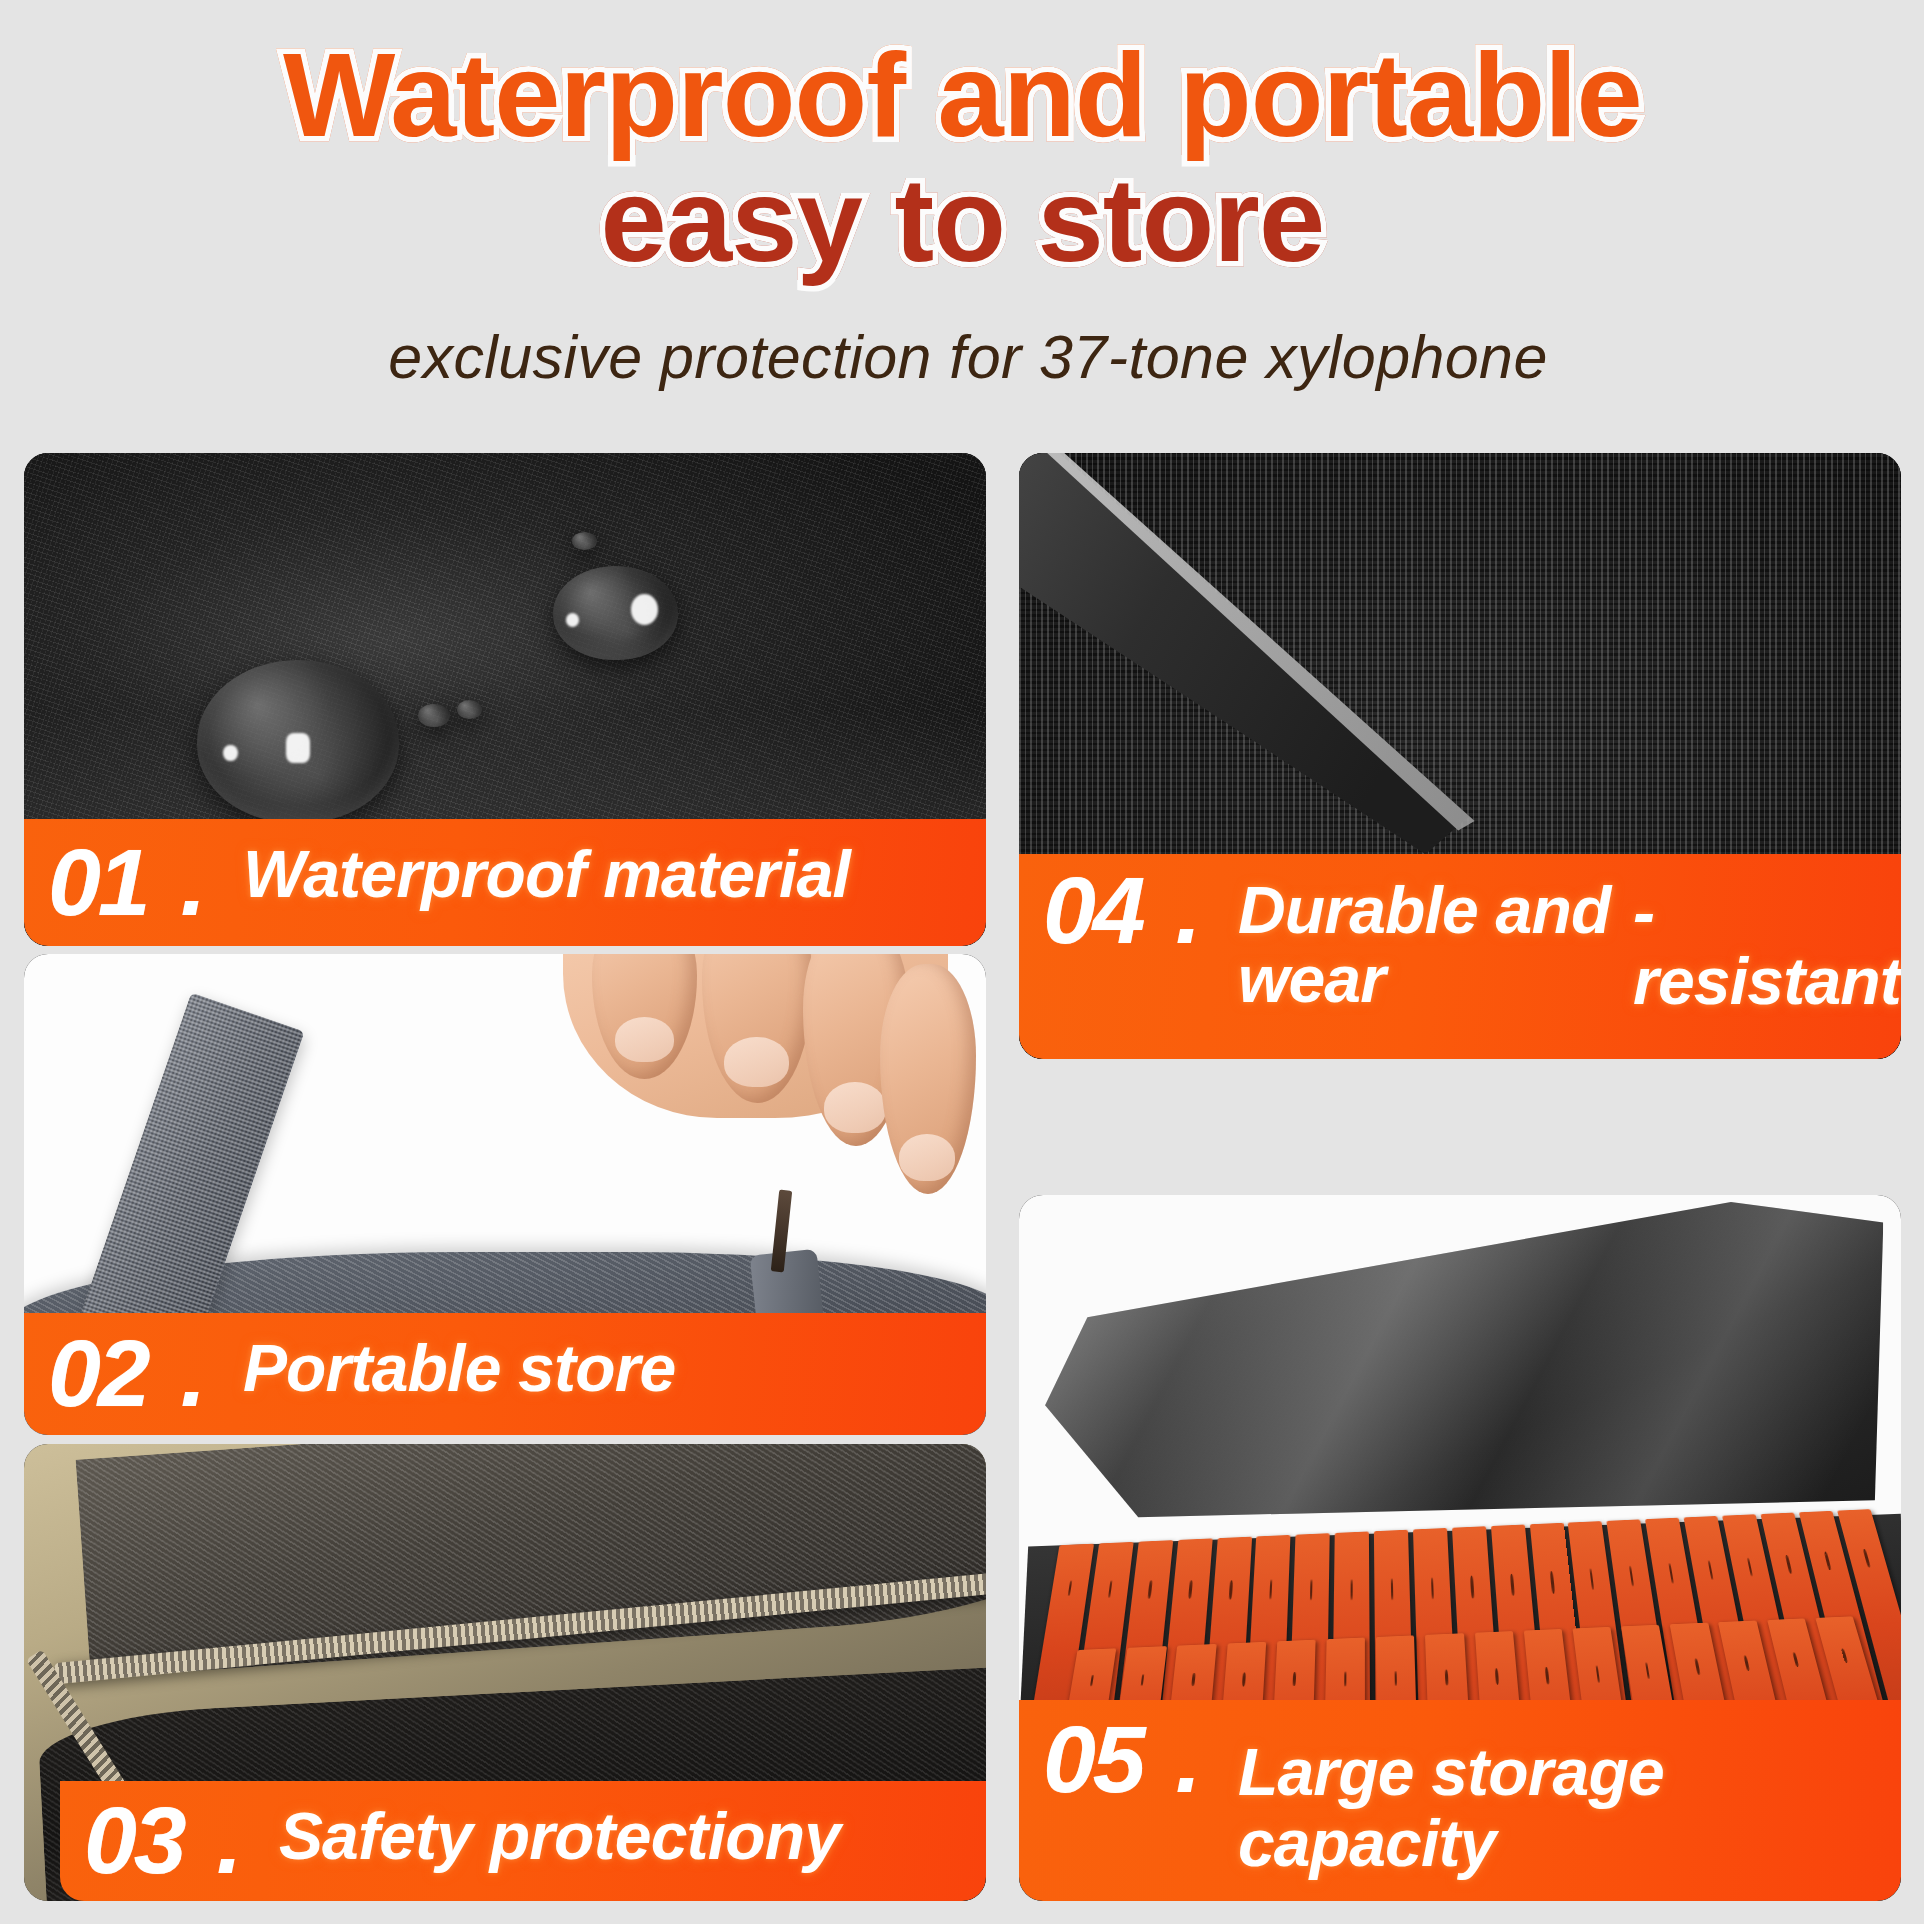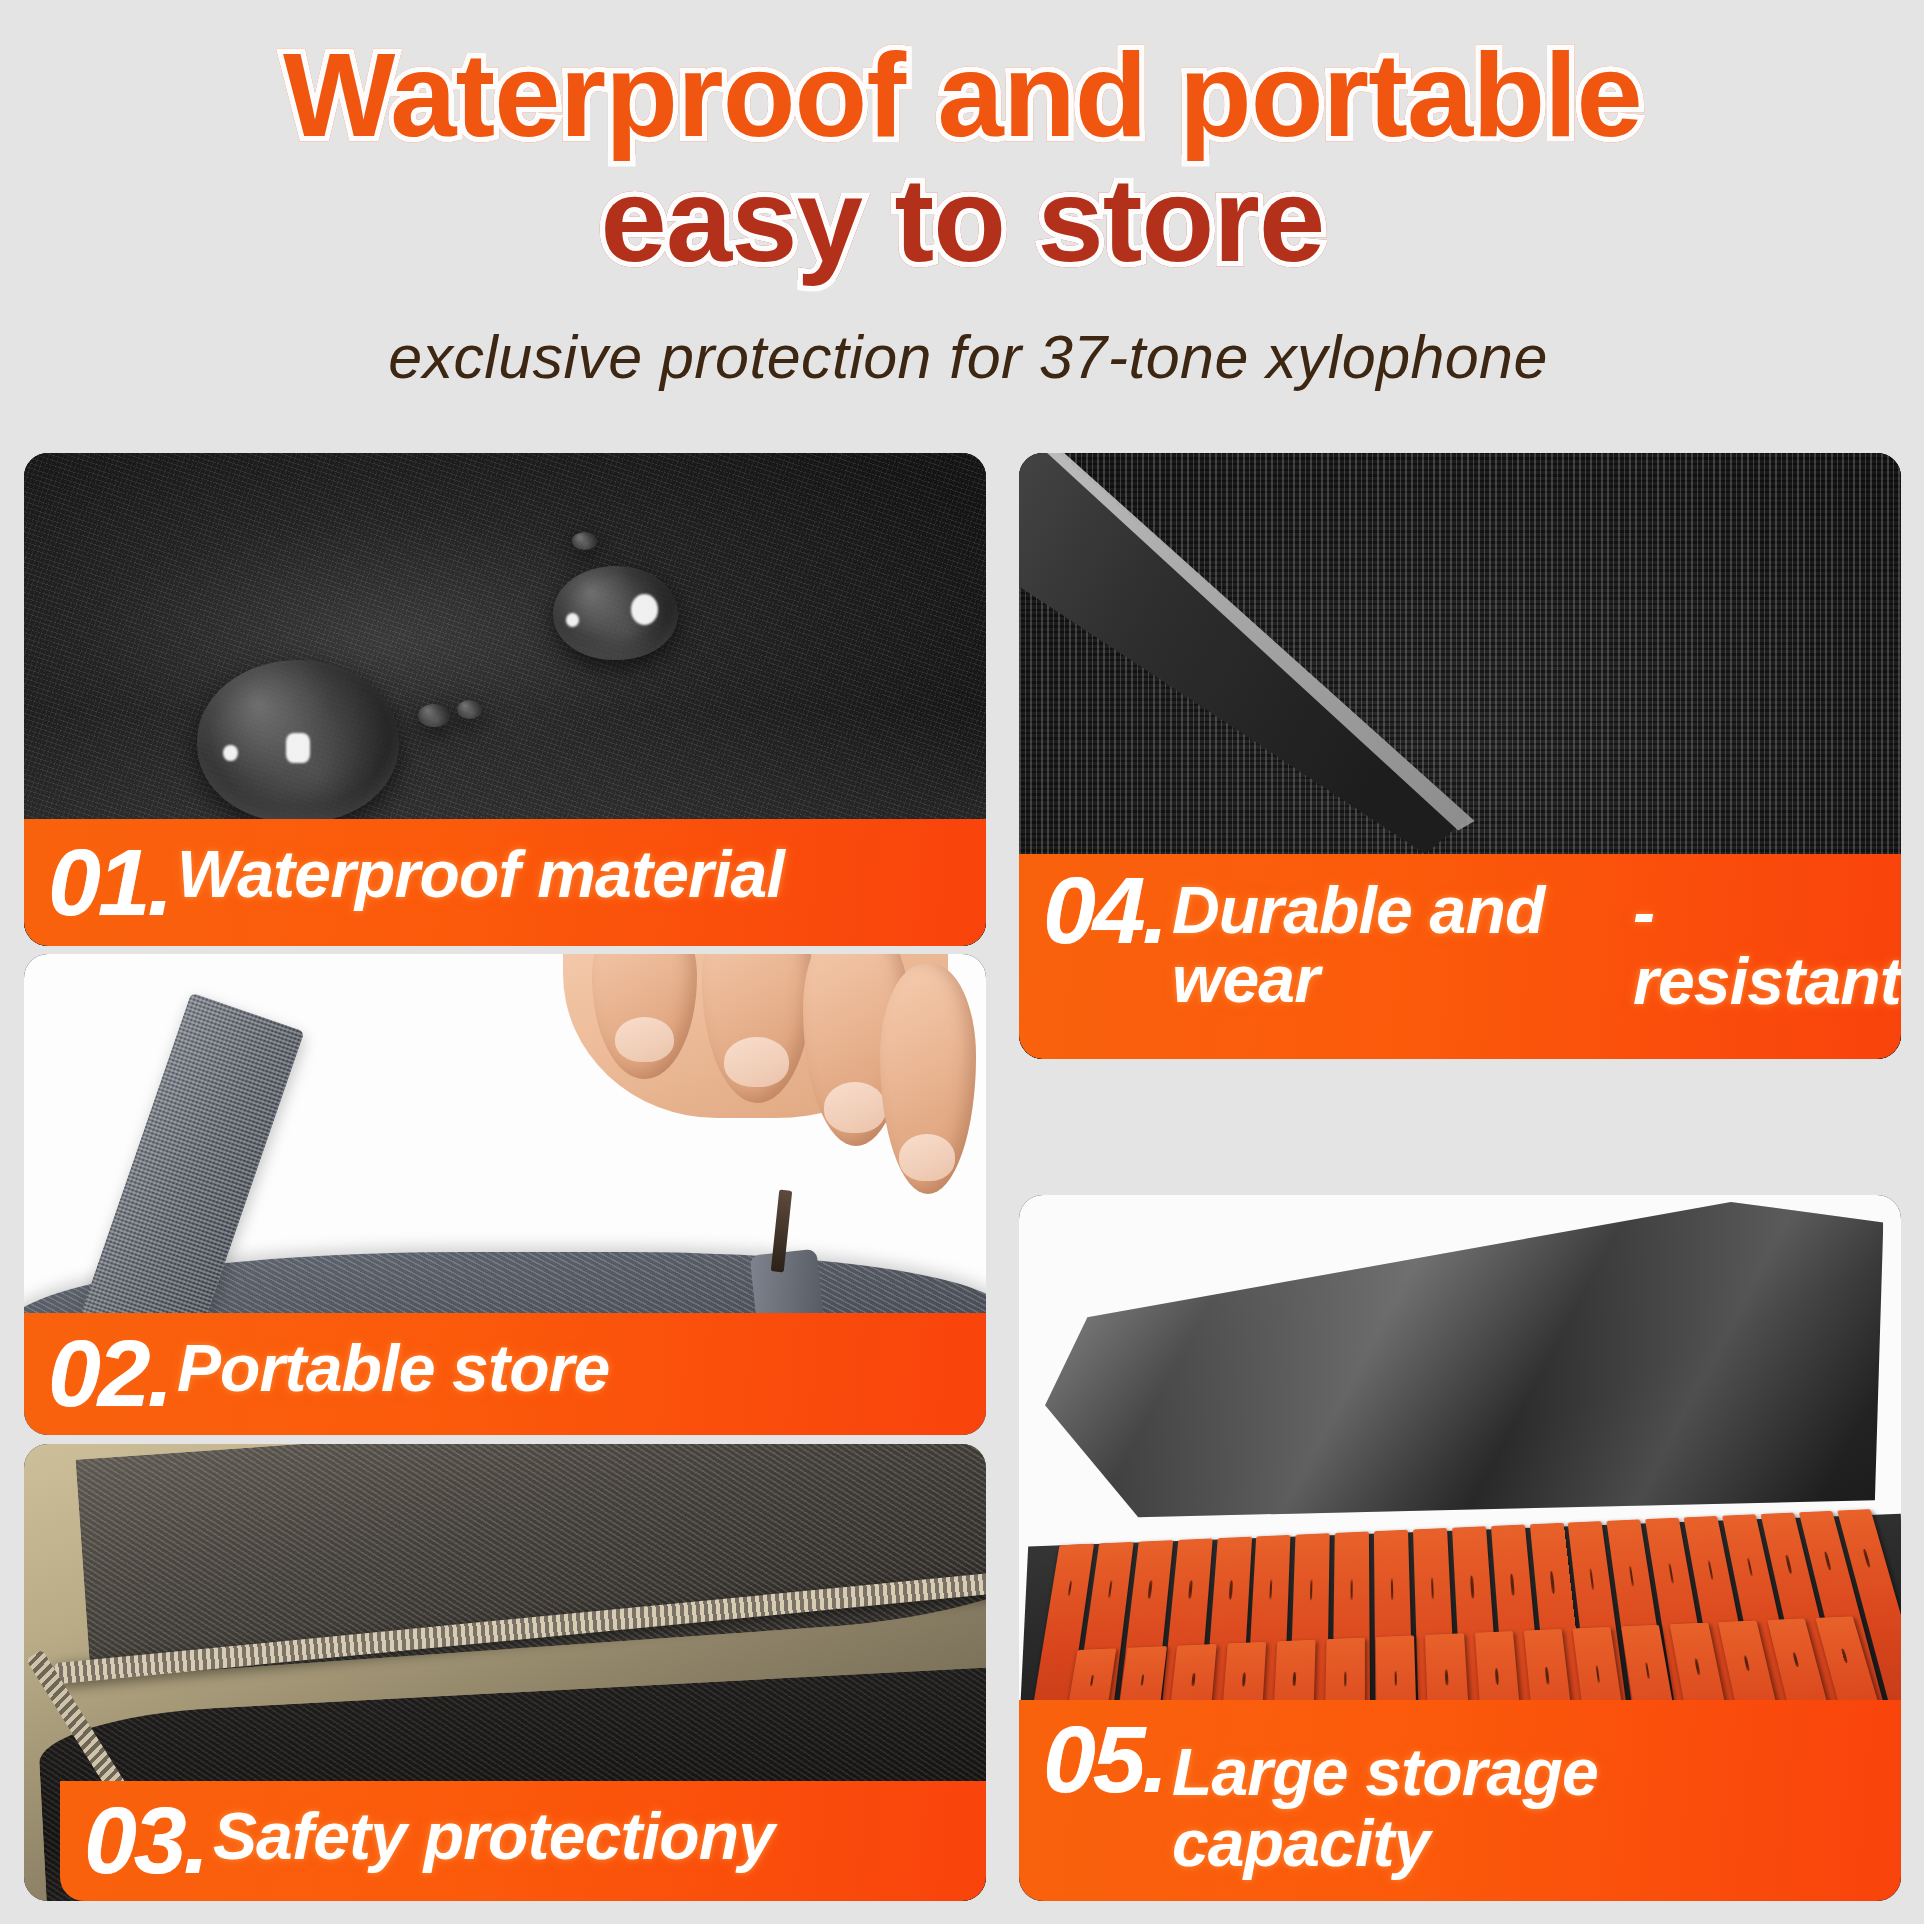--- a/index.html
+++ b/index.html
@@ -76,20 +76,21 @@
   
   .label-bar {
     position:absolute;
     left:0; right:0; bottom:0;
     background:linear-gradient(95deg,#f9620d 0%, #fb5a0b 45%, #f9430c 100%);
     border-bottom-left-radius:24px;
     border-bottom-right-radius:24px;
     display:flex;
     align-items:center;
     padding:0 0 0 24px;
+    gap:33px;
   }
   .label-bar.tall { padding-top:4.8px; }
 
   .lab-num {
     font-size:95px;
     font-weight:900;
     font-style:italic;
     color:#ffffff;
     line-height:0.96;
     letter-spacing:-3.2px;

